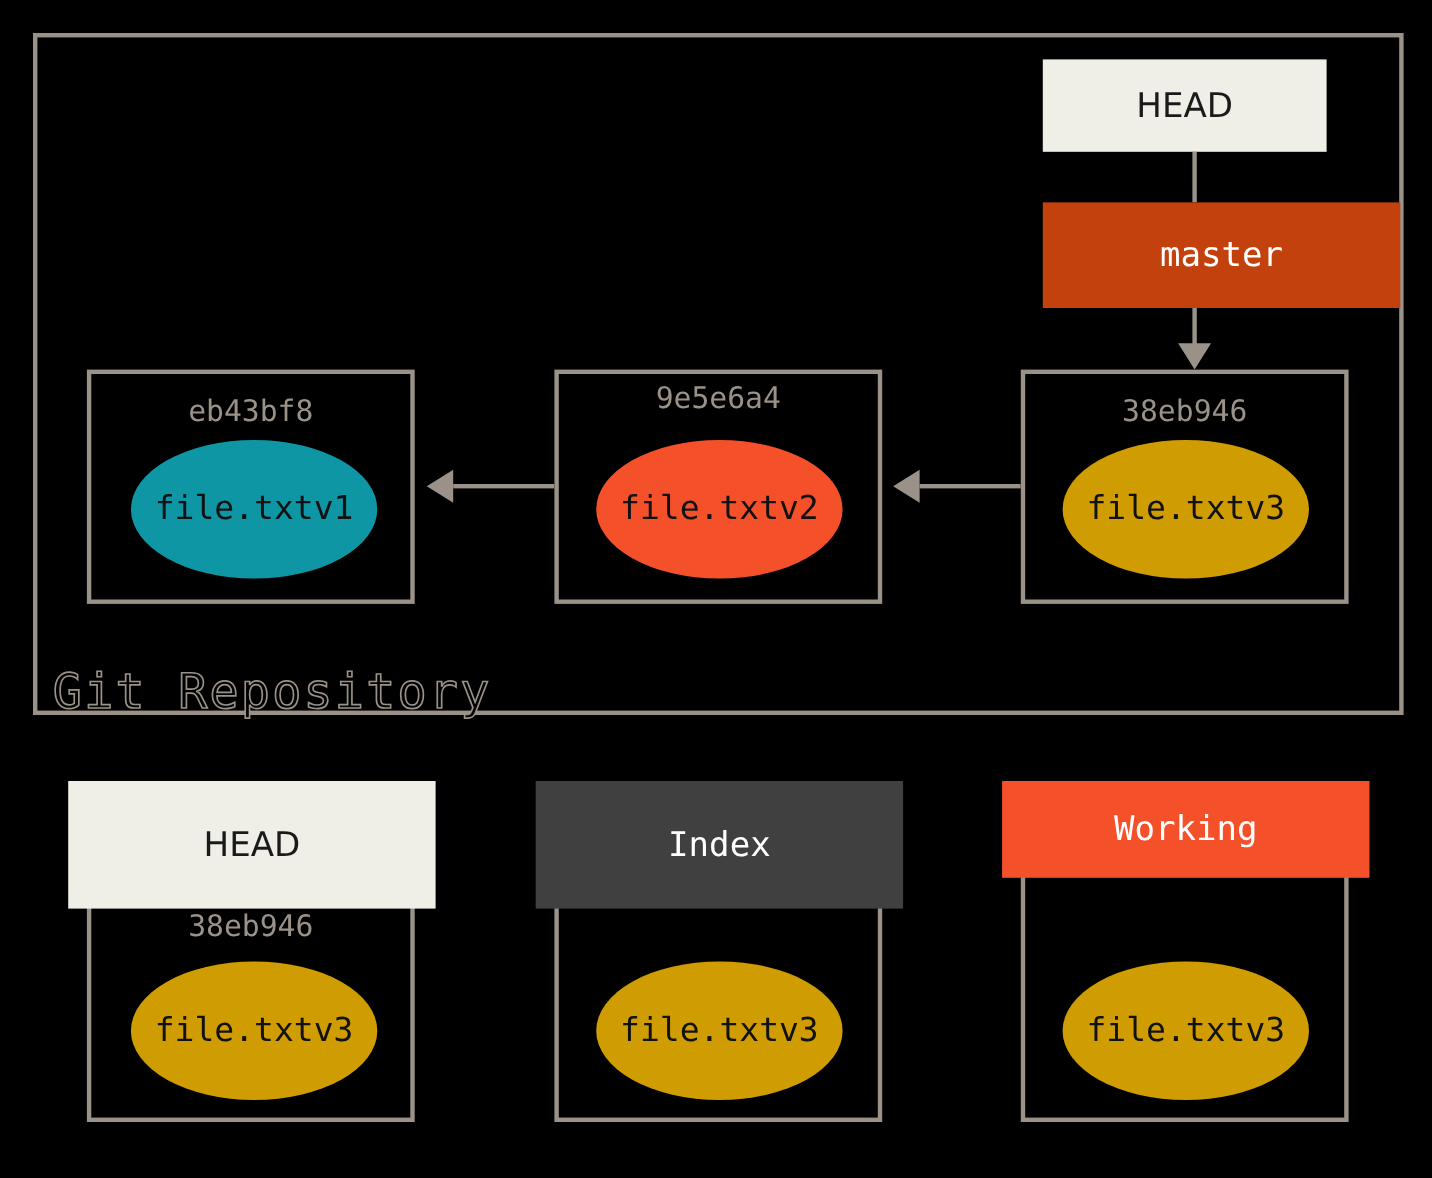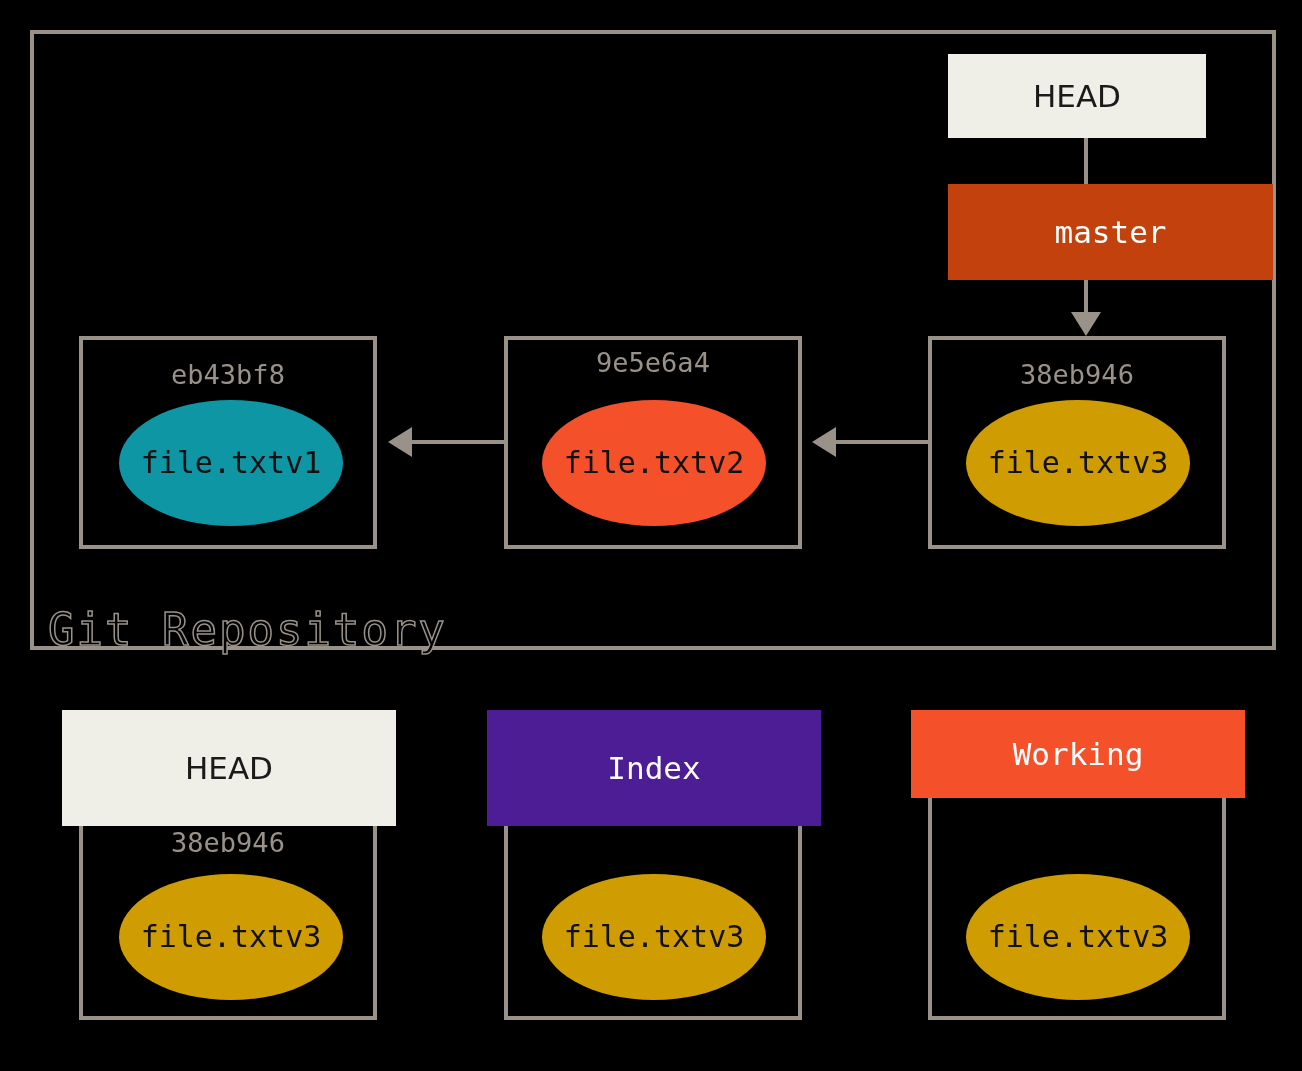--- a/index.html
+++ b/index.html
@@ -77,21 +77,21 @@
     color: #1a1a1a;
     font-family: "DejaVu Sans", "Liberation Sans", sans-serif;
     font-size: 31px;
   }
   .tag-master {
     background: #c2410c;
     color: #ffffff;
     font-size: 31px;
   }
   .tag-index {
-    background: #4c1d95;
+    background: #404040;
     color: #ffffff;
     font-size: 31px;
   }
   .tag-workdir {
     background: #f4502a;
     color: #ffffff;
     font-size: 31px;
   }
 
   

